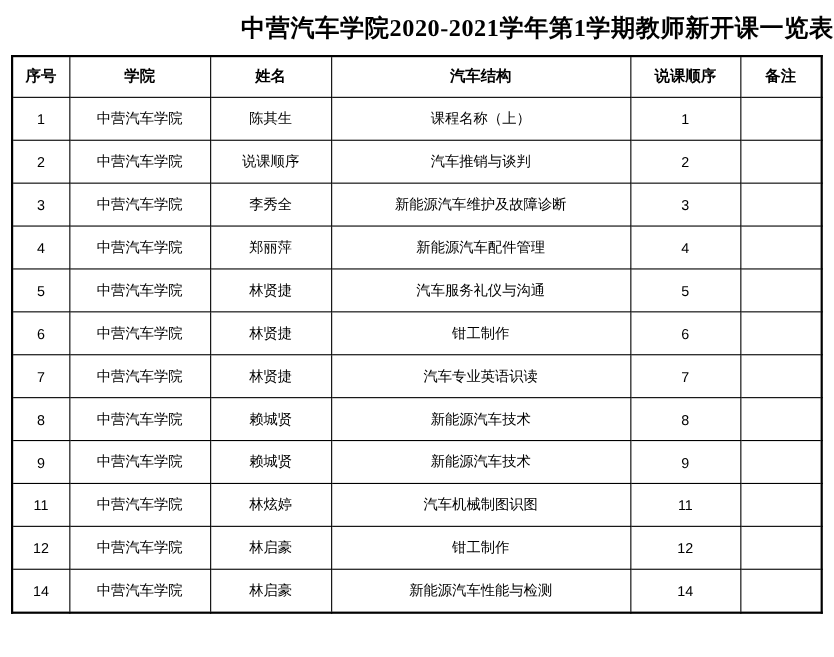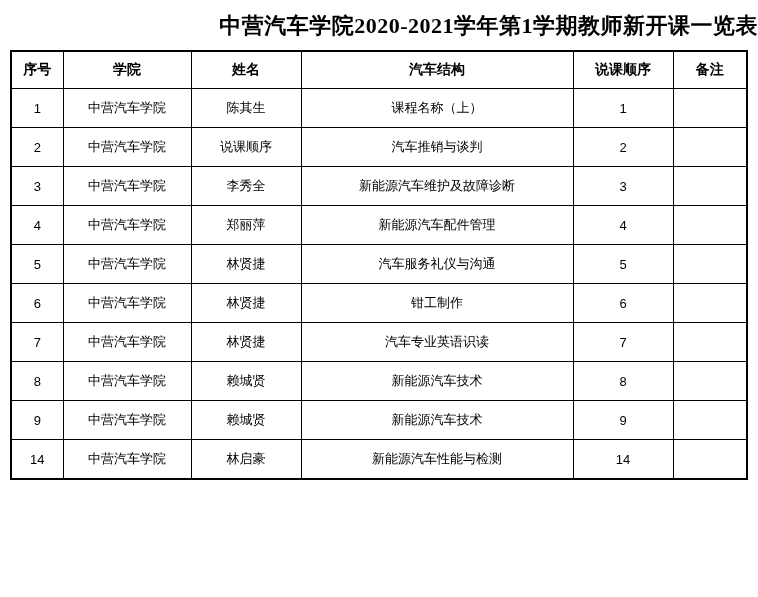--- a/index.html
+++ b/index.html
@@ -161,20 +161,36 @@
         </tr>
         <tr>
           <td class="cell-seq">9</td>
           <td class="cell-college">中营汽车学院</td>
           <td class="cell-name">赖城贤</td>
           <td class="cell-course">新能源汽车技术</td>
           <td class="cell-order">9</td>
           <td class="cell-remark"></td>
         </tr>
         <tr>
+          <td class="cell-seq">11</td>
+          <td class="cell-college">中营汽车学院</td>
+          <td class="cell-name">林炫婷</td>
+          <td class="cell-course">汽车机械制图识图</td>
+          <td class="cell-order">11</td>
+          <td class="cell-remark"></td>
+        </tr>
+        <tr>
+          <td class="cell-seq">12</td>
+          <td class="cell-college">中营汽车学院</td>
+          <td class="cell-name">林启豪</td>
+          <td class="cell-course">钳工制作</td>
+          <td class="cell-order">12</td>
+          <td class="cell-remark"></td>
+        </tr>
+        <tr>
           <td class="cell-seq">14</td>
           <td class="cell-college">中营汽车学院</td>
           <td class="cell-name">林启豪</td>
           <td class="cell-course">新能源汽车性能与检测</td>
           <td class="cell-order">14</td>
           <td class="cell-remark"></td>
         </tr>
       </tbody>
   </table>
 

